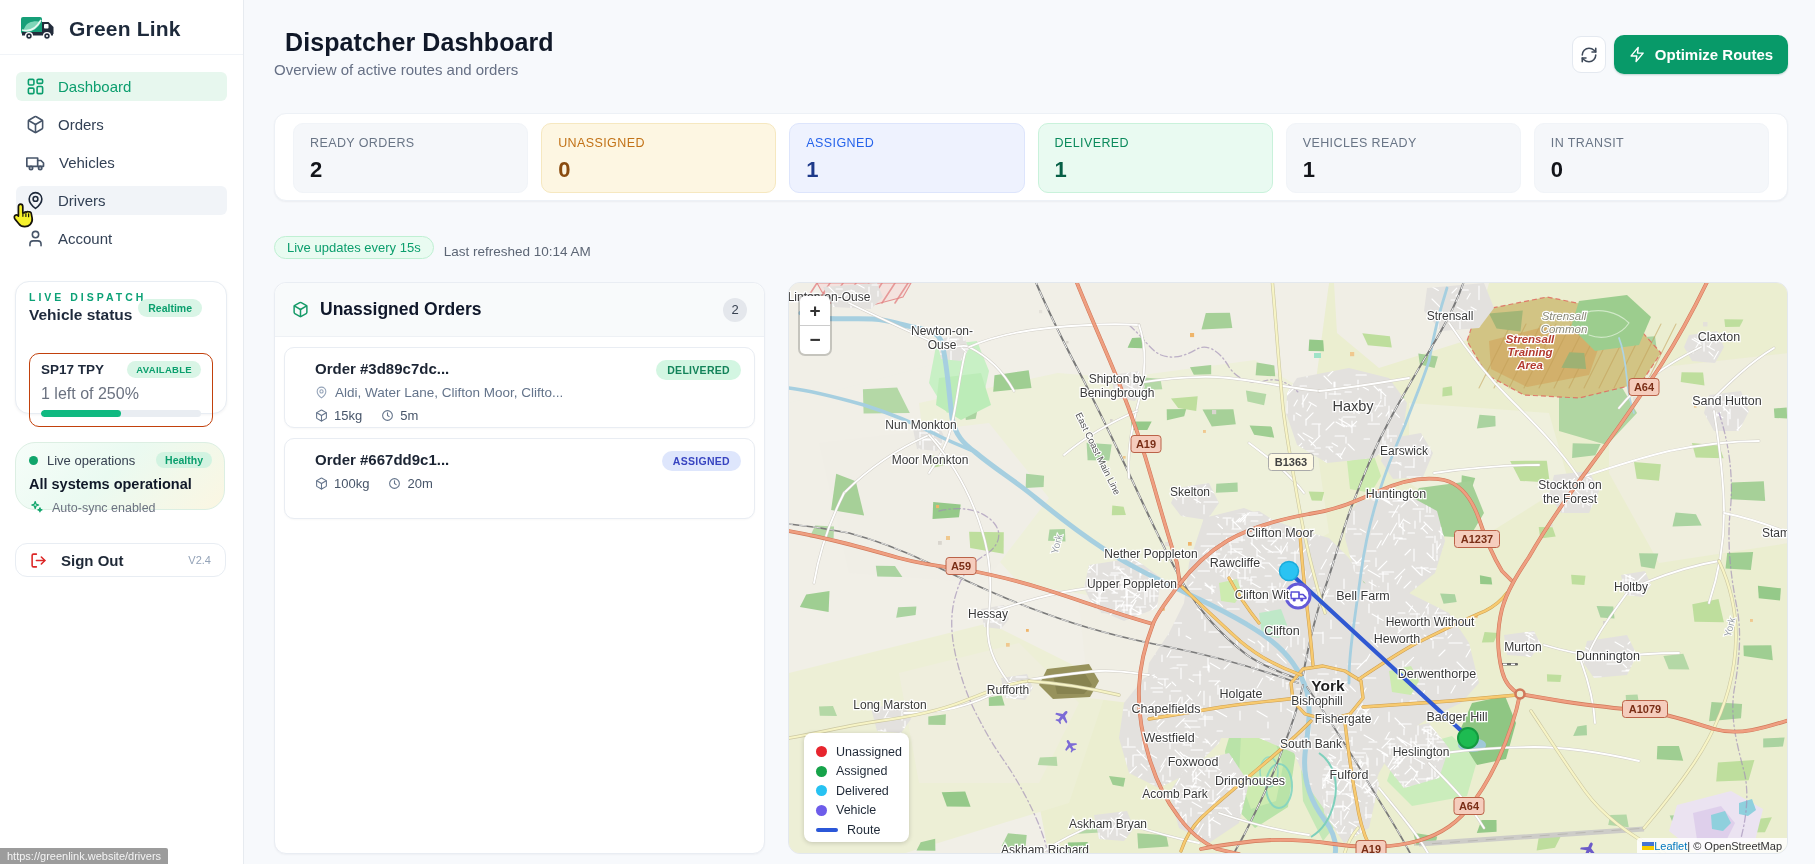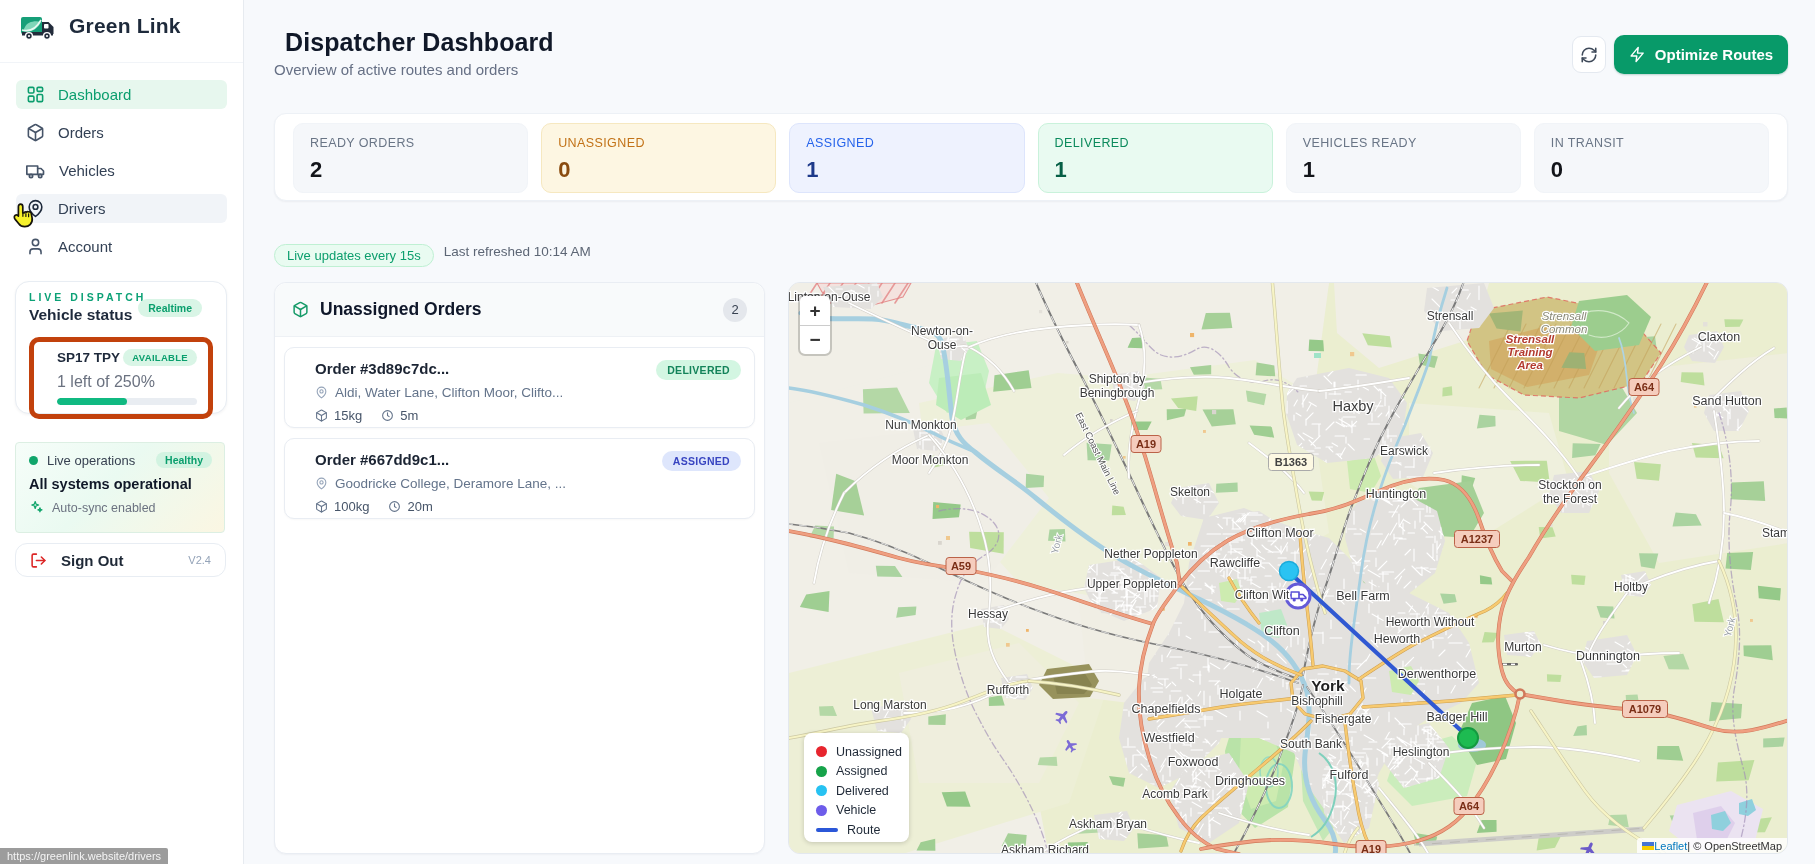--- a/index.html
+++ b/index.html
@@ -1,37 +1,37 @@
 <!DOCTYPE html>
 <html><head><meta charset="utf-8">
 <style>
 *{margin:0;padding:0;box-sizing:border-box}
 html,body{width:1815px;height:864px;overflow:hidden}
 body{font-family:"Liberation Sans",sans-serif;background:#f7f9fc;position:relative;color:#1f2937}
 .sidebar{position:absolute;left:0;top:0;width:244px;height:864px;background:#fff;border-right:1px solid #e7ebf0}
-.logo{display:flex;align-items:flex-start;gap:9px;padding:14px 20px 21px 20px;border-bottom:1px solid #f1f4f8}
+.logo{display:flex;align-items:flex-end;gap:9px;padding:14px 20px 13px 20px;border-bottom:1px solid #f1f4f8}
 .logo .lname{font-size:21px;font-weight:700;color:#1e2a3b;letter-spacing:.2px}
 .nav{padding:17px 16px 0 16px}
 .nav .item{display:flex;align-items:center;gap:13px;height:29px;padding:0 10px;border-radius:6px;margin-bottom:9px;font-size:15px;color:#334155}
 .nav .item.active{background:#e7f7ee;color:#0b9e6e;font-weight:500}
 .nav .item.hover{background:#f1f4f8}
 .nav .item svg{flex:0 0 auto}
 .vcard{position:absolute;left:15px;top:281px;width:212px;height:133px;border:1px solid #e8edf3;border-radius:14px;background:#fff;box-shadow:0 1px 3px rgba(15,23,42,.05);padding:9px 13px 10px 13px}
 .vcard .ld{font-size:10.5px;font-weight:700;color:#0ca176;letter-spacing:3px}
 .vcard .vs{font-size:15.5px;font-weight:700;color:#1e293b;margin-top:3px}
 .pill{display:inline-block;border-radius:99px;font-weight:600}
 .realtime{position:absolute;right:24px;top:17px;background:#d9f5e6;color:#0a9f6d;font-size:10.5px;padding:3px 10px}
-.vinner{margin-top:13px;border:5px solid #c2410c;border-radius:10px;padding:7px 11px 9px 23px}
+.vinner{margin-top:29px;border:1px solid #c2410c;border-radius:10px;padding:7px 11px 9px 11px}
 .vinner .r1{display:flex;align-items:center;justify-content:space-between}
 .vinner .plate{font-size:13.5px;font-weight:700;color:#1e293b}
 .avail{background:#d9f5e6;color:#0a9f6d;font-size:9.5px;padding:3px 9px;letter-spacing:.3px}
 .vinner .r2{display:flex;justify-content:flex-start;margin-top:7px;font-size:16px;color:#6b7280}
 .track{margin-top:7px;height:7px;border-radius:4px;background:#e9edf2;overflow:hidden}
 .track .fill{width:50%;height:100%;border-radius:4px;background:#10b981}
-.ops{position:absolute;left:15px;top:442px;width:210px;height:91px;border:1px solid #dcefe3;border-radius:4px;background:linear-gradient(135deg,#f6fdf9 0%,#eafaf1 45%,#fbf6e2 100%);padding:10px 13px}
+.ops{position:absolute;left:15px;top:442px;width:210px;height:68px;border:1px solid #dcefe3;border-radius:20px;background:linear-gradient(135deg,#f6fdf9 0%,#eafaf1 45%,#fbf6e2 100%);padding:10px 13px}
 .ops .r1{display:flex;align-items:center;font-size:13px;color:#374151}
 .ops .dot{width:9px;height:9px;border-radius:50%;background:#10a56b;margin-right:9px}
 .healthy{position:absolute;right:12px;top:9px;background:#d2f3e1;color:#0a9f6d;font-size:10.5px;padding:2px 9px}
 .ops .r2{font-size:14.5px;font-weight:700;color:#101828;margin-top:8px}
 .ops .r3{display:flex;align-items:center;gap:8px;font-size:12.5px;color:#6b7280;margin-top:8px}
 .signout{position:absolute;left:15px;top:543px;width:211px;height:34px;border:1px solid #e8edf3;border-radius:12px;background:#fff;display:flex;align-items:center;padding:0 14px;gap:14px}
 .signout .t{font-size:15px;font-weight:700;color:#1f2937}
 .signout .v{margin-left:auto;font-size:11px;color:#94a3b8}
 .statusbar{position:absolute;left:0;bottom:0;height:16px;background:#9c9c9c;color:#f4f4f4;font-size:11px;line-height:16px;padding:0 7px;border-top-right-radius:2px}
 .main{position:absolute;left:244px;top:0;width:1571px;height:864px}
@@ -42,21 +42,21 @@
 .stats{position:absolute;left:30px;top:113px;width:1514px;height:88px;background:#fff;border:1px solid #edf1f6;border-radius:12px;box-shadow:0 1px 2px rgba(16,24,40,.05);display:flex;gap:13px;padding:9px 18px 7px 18px}
 .sbox{flex:1;border-radius:10px;background:#f5f7fa;border:1px solid #f1f4f8;padding:12px 16px}
 .sbox .lb{font-size:12.5px;letter-spacing:.4px;color:#697586}
 .sbox .vl{font-size:22px;font-weight:700;color:#13151a;margin-top:7px}
 .sbox.yellow{background:#fdf6e2;border-color:#f6e8c0}
 .sbox.yellow .lb{color:#c27217}.sbox.yellow .vl{color:#8a4b0f}
 .sbox.blue{background:#eef2fe;border-color:#dde5fc}
 .sbox.blue .lb{color:#2563eb}.sbox.blue .vl{color:#1e3a8a}
 .sbox.green{background:#e9faf1;border-color:#c9f2db}
 .sbox.green .lb{color:#0b8a5c}.sbox.green .vl{color:#065f46}
-.liverow{position:absolute;left:30px;top:244px;height:23px;display:flex;align-items:flex-start}
+.liverow{position:absolute;left:30px;top:236px;height:23px;display:flex;align-items:flex-end}
 .livepill{height:23px;border-radius:99px;background:#e9fbf1;border:1px solid #bff0d3;color:#0c9e6d;font-size:13px;display:flex;align-items:center;padding:0 12px}
 .lastref{margin-left:10px;font-size:13.5px;color:#5d6675}
 .orders{position:absolute;left:30px;top:282px;width:491px;height:572px;background:#fff;border:1px solid #e9edf3;border-radius:12px;box-shadow:0 1px 2px rgba(16,24,40,.04)}
 .ohead{height:54px;background:#f8fafb;border-bottom:1px solid #eef1f5;border-radius:12px 12px 0 0;display:flex;align-items:center;padding:0 17px;gap:11px}
 .ohead .t{font-size:17.5px;font-weight:700;color:#0f172a}
 .ohead .badge{margin-left:auto;width:24px;height:24px;border-radius:50%;background:#e4e7ec;color:#374151;font-size:13px;display:flex;align-items:center;justify-content:center}
 .obody{padding:10px 9px}
 .oitem{border:1px solid #e9edf3;border-radius:10px;padding:10px 30px;margin-bottom:10px;background:#fff;box-shadow:0 1px 2px rgba(16,24,40,.03);position:relative;height:81px}
 .oitem .tt{font-size:15px;font-weight:700;color:#1b2433;margin-top:2px}
 .opill{position:absolute;right:13px;top:12px;border-radius:99px;font-size:10.5px;font-weight:700;padding:4px 11px;letter-spacing:.3px}
@@ -230,24 +230,20 @@
               <path d="M3.3 7 12 12l8.7-5"></path>
               <path d="M12 22V12"></path>
             </svg>15kg<span class="g"></span><svg width="13" height="13" viewBox="0 0 24 24" fill="none" stroke="#64748b" stroke-width="2" stroke-linecap="round" stroke-linejoin="round">
               <circle cx="12" cy="12" r="9"></circle>
               <path d="M12 7v5l3 2"></path>
             </svg>5m</div>
       </div>
       <div class="oitem">
         <div class="tt">Order #667dd9c1...</div>
           <span class="opill asg">ASSIGNED</span>
-        <div class="addr"><svg width="13" height="13" viewBox="0 0 24 24" fill="none" stroke="#94a3b8" stroke-width="2" stroke-linecap="round" stroke-linejoin="round">
-              <path d="M20 10c0 6-8 12-8 12s-8-6-8-12a8 8 0 0 1 16 0z"></path>
-              <circle cx="12" cy="10" r="3"></circle>
-            </svg>Goodricke College, Deramore Lane, ...</div>
         <div class="meta"><svg width="13" height="13" viewBox="0 0 24 24" fill="none" stroke="#64748b" stroke-width="2" stroke-linecap="round" stroke-linejoin="round">
               <path d="M21 8a2 2 0 0 0-1-1.73l-7-4a2 2 0 0 0-2 0l-7 4A2 2 0 0 0 3 8v8a2 2 0 0 0 1 1.73l7 4a2 2 0 0 0 2 0l7-4A2 2 0 0 0 21 16z"></path>
               <path d="M3.3 7 12 12l8.7-5"></path>
               <path d="M12 22V12"></path>
             </svg>100kg<span class="g"></span><svg width="13" height="13" viewBox="0 0 24 24" fill="none" stroke="#64748b" stroke-width="2" stroke-linecap="round" stroke-linejoin="round">
               <circle cx="12" cy="12" r="9"></circle>
               <path d="M12 7v5l3 2"></path>
             </svg>20m</div>
       </div>
     </div>

